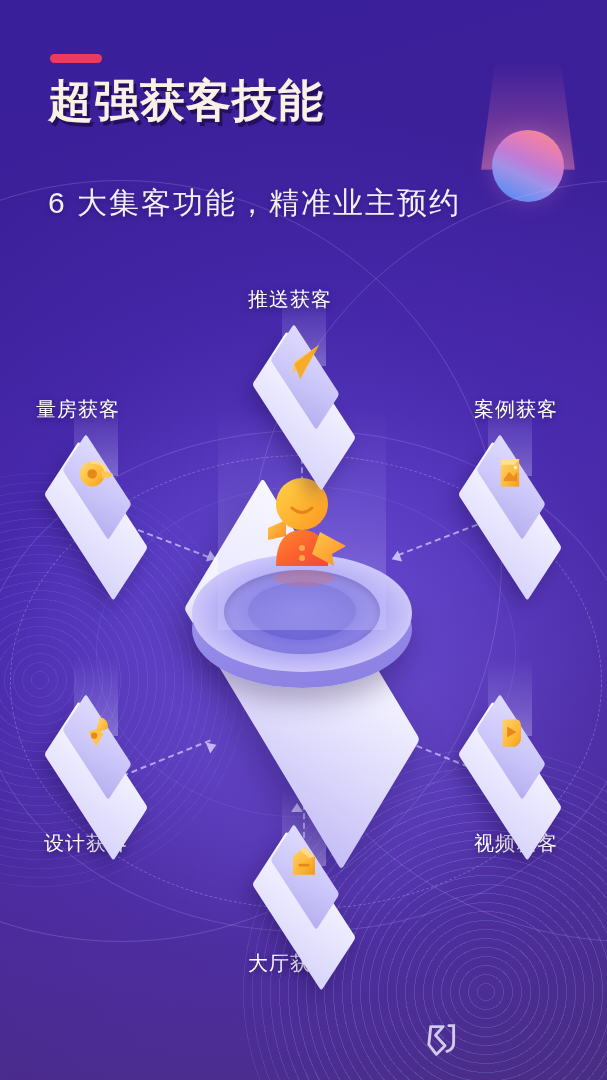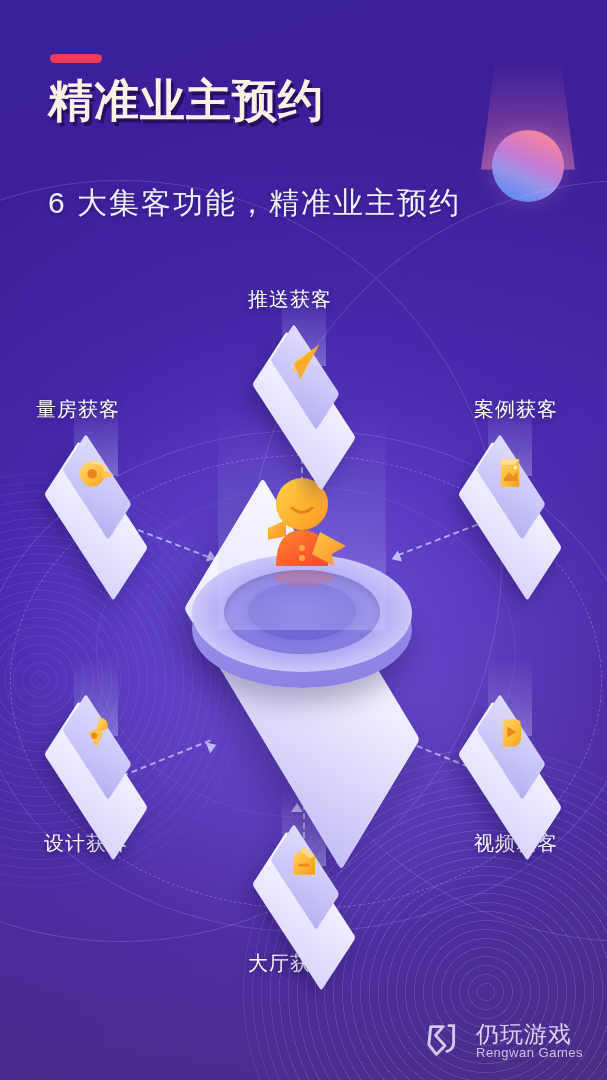--- a/index.html
+++ b/index.html
@@ -218,21 +218,21 @@
 
     <div class="swoosh" style="left:-260px;top:180px;width:760px;height:760px;"></div>
     <div class="swoosh" style="left:250px;top:180px;width:760px;height:760px;"></div>
 
     <div class="arc-rings"></div>
     <div class="arc-rings left"></div>
   </div>
 
   <div class="header">
     <div class="accent-bar"></div>
-    <div class="title">精准业主预约</div>
+    <div class="title">超强获客技能</div>
     <div class="subtitle">6 大集客功能，精准业主预约</div>
   </div>
 
   <div class="bg-layer">
 
     <div class="conn" style="left:303px;top:420px;width:72px;transform:rotate(90deg);"></div>
     <div class="arrowhead" style="left:297px;top:493px;transform:rotate(90deg);"></div>
 
     <div class="conn" style="left:120px;top:522px;width:95px;transform:rotate(21deg);"></div>
     <div class="arrowhead" style="left:208px;top:550px;transform:rotate(21deg);"></div>
@@ -428,19 +428,15 @@
     </div>
   </div>
 
   <div class="watermark">
     <div>
       <svg viewBox="0 0 44 44" width="42" height="42">
         <path d="M6 9 h13 l-8 9 l10 11 l-9 9 l-8 -10 z" fill="none" stroke="#e6defa" stroke-width="3" stroke-linejoin="round"></path>
         <path d="M25 8 h5 v18 q0 7 -7 9" fill="none" stroke="#e6defa" stroke-width="3" stroke-linecap="round"></path>
       </svg>
     </div>
-    <div class="wm-text">
-      <div class="wm-cn">仍玩游戏</div>
-      <div class="wm-en">Rengwan Games</div>
-    </div>
   </div>
 
 </div>
 
 </body></html>

